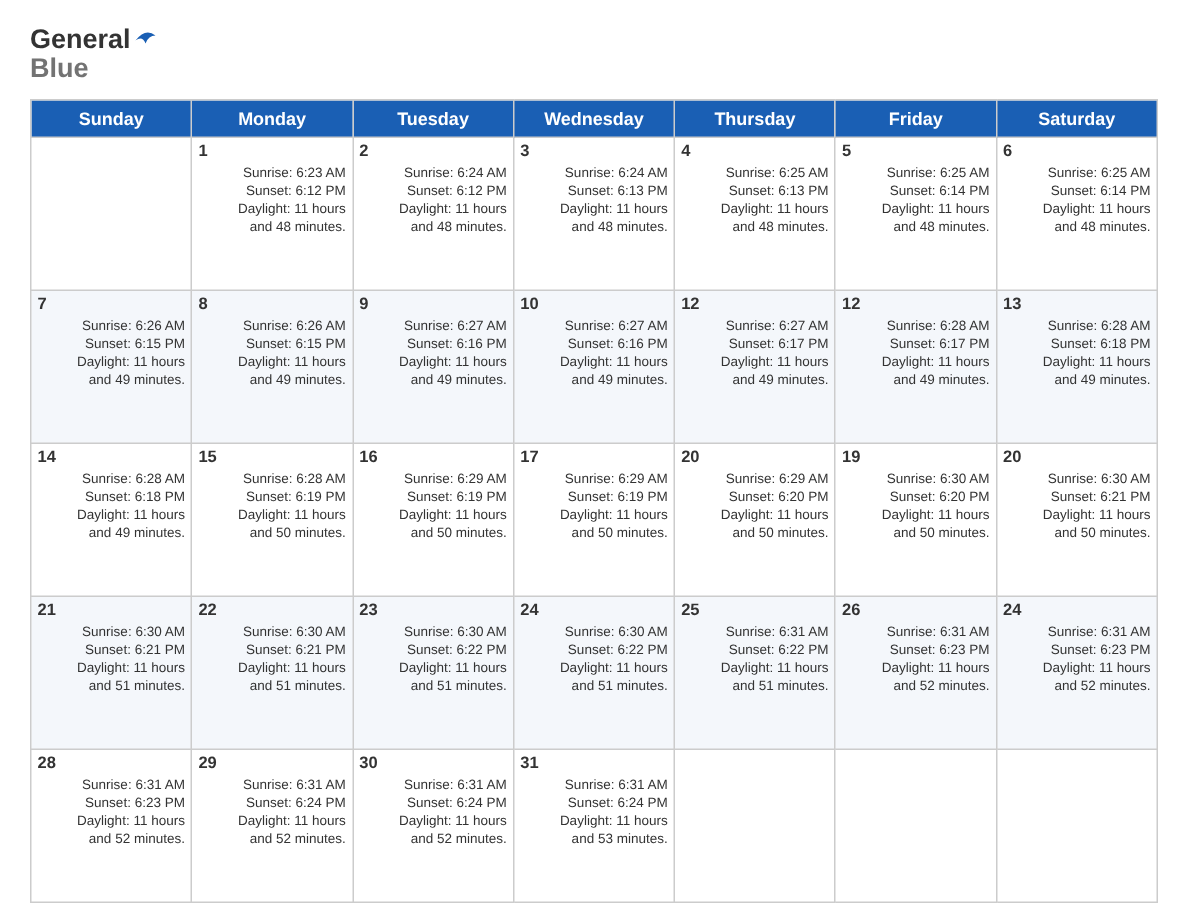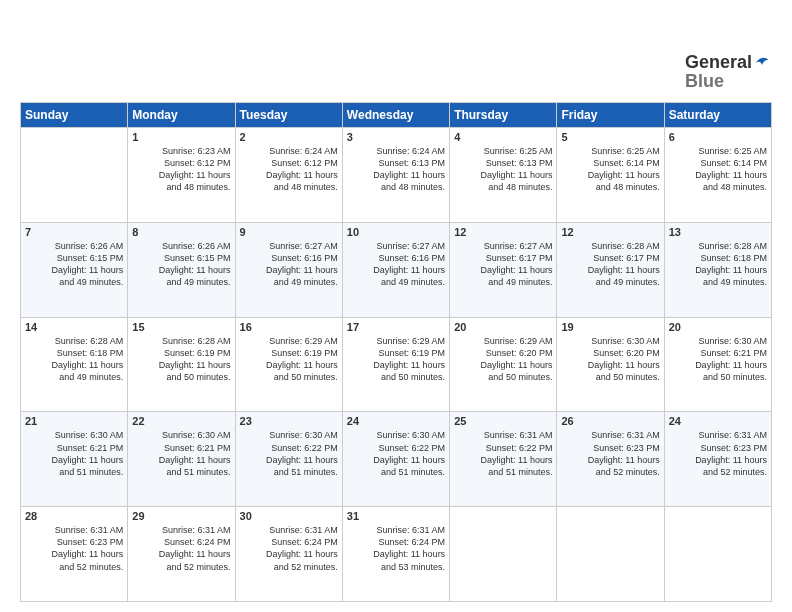--- a/index.html
+++ b/index.html
@@ -13,23 +13,22 @@
     .page {
       width: 792px;
       height: 612px;
       padding: 16px 20px 10px 20px;
       display: flex;
       flex-direction: column;
     }
     .header {
       display: flex;
       align-items: flex-start;
-      justify-content: flex-end;
+      justify-content: flex-start;
       margin-bottom: 10px;
-      margin-top: 36px;
     }
     .logo {
       display: flex;
       flex-direction: column;
       align-items: flex-start;
     }
     .title-block {
       text-align: right;
     }
     .month-title {
@@ -47,21 +46,21 @@
       border-collapse: collapse;
       flex: 1;
       table-layout: fixed;
     }
     .calendar th {
       background: #1a5fb4;
       color: #fff;
       font-size: 12px;
       font-weight: bold;
       padding: 5px 4px;
-      text-align: left;
+      text-align: center;
       border: 1px solid #ccc;
     }
     .calendar td {
       border: 1px solid #ccc;
       vertical-align: top;
       padding: 3px 4px;
       font-size: 9.5px;
       color: #333;
       background: #fff;
       height: 88px;

